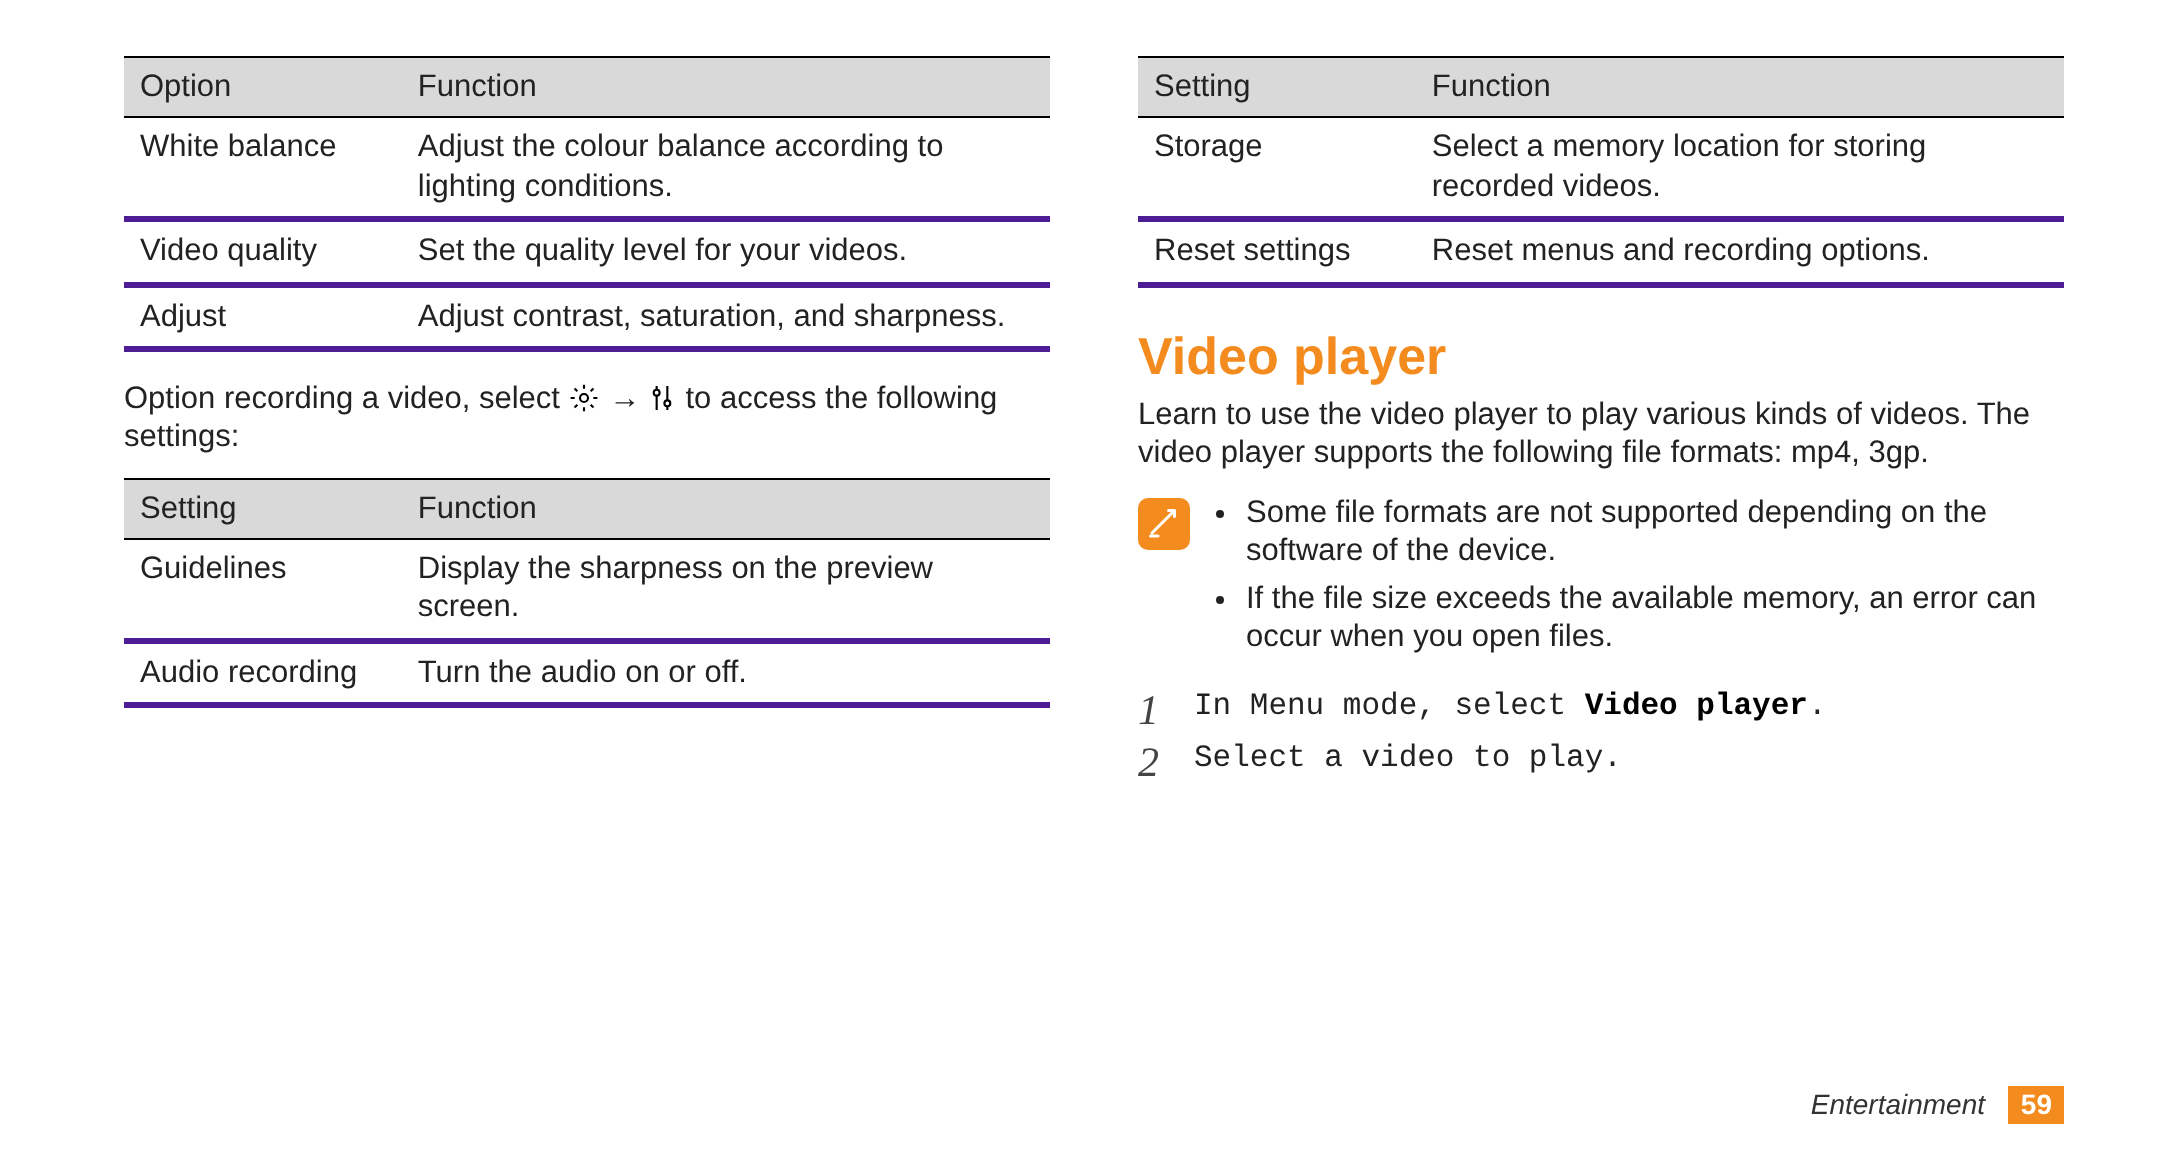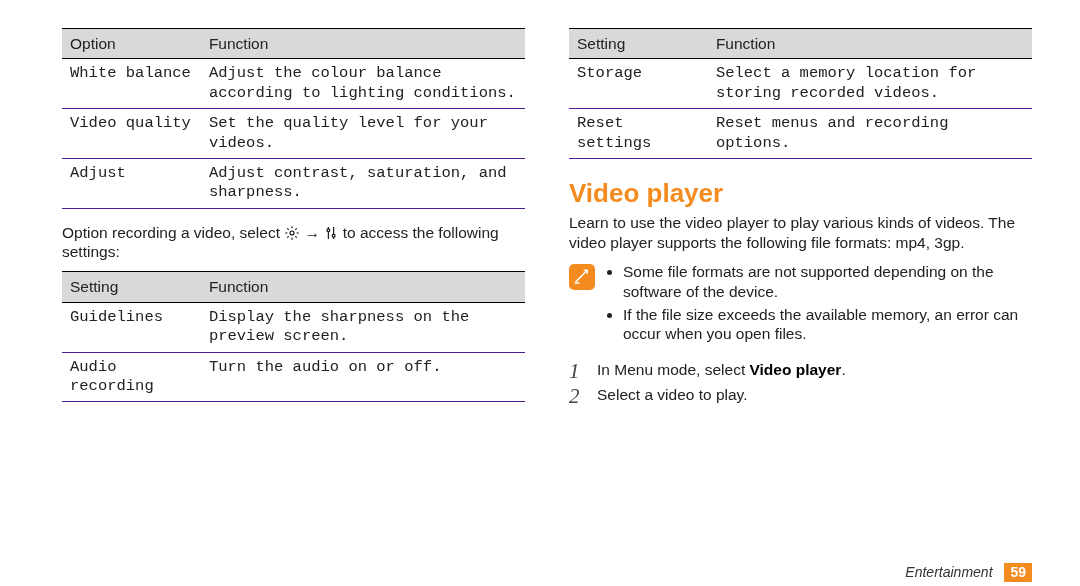--- a/index.html
+++ b/index.html
@@ -36,22 +36,21 @@
     vertical-align: top;
     padding: 5px 8px 5px 8px;
     font-weight: normal;
   }
   table.opt thead th {
     background: #d9d9d9;
     border-top: 1px solid #000;
     border-bottom: 1px solid #000;
   }
   table.opt tbody td {
-    border-bottom: 1px solid #4c1d95;
-    font-family: Liberation Mono, monospace;
+    border-bottom: 3px solid #4c1d95;
   }
   table.opt .c0 { width: 30%; }
   table.opt .c1 { width: 70%; }
 
   .para {
     margin: 14px 0 10px 0;
   }
   .gear, .slider {
     font-family: inherit;
   }
@@ -88,41 +87,42 @@
     padding-left: 18px;
   }
   .note-list li {
     margin-bottom: 4px;
   }
   ol.steps {
     list-style: none;
     margin: 6px 0 0 0;
     padding: 0;
     counter-reset: step;
+    font-family: Liberation Mono, monospace;
   }
   ol.steps li {
     counter-increment: step;
     position: relative;
     padding-left: 28px;
     margin-bottom: 6px;
   }
   ol.steps li::before {
     content: counter(step);
     position: absolute;
     left: 0;
     top: -2px;
     font-family: Georgia, "Times New Roman", serif;
     font-style: italic;
     font-size: 21px;
     color: #444;
   }
   .footer {
     position: absolute;
     right: 48px;
-    bottom: 4px;
+    bottom: 24px;
     font-size: 14px;
     color: #333;
     text-align: center;
   }
   .footer .section-name {
     font-style: italic;
     margin-right: 8px;
   }
   .footer .page-num {
     display: inline-block;

